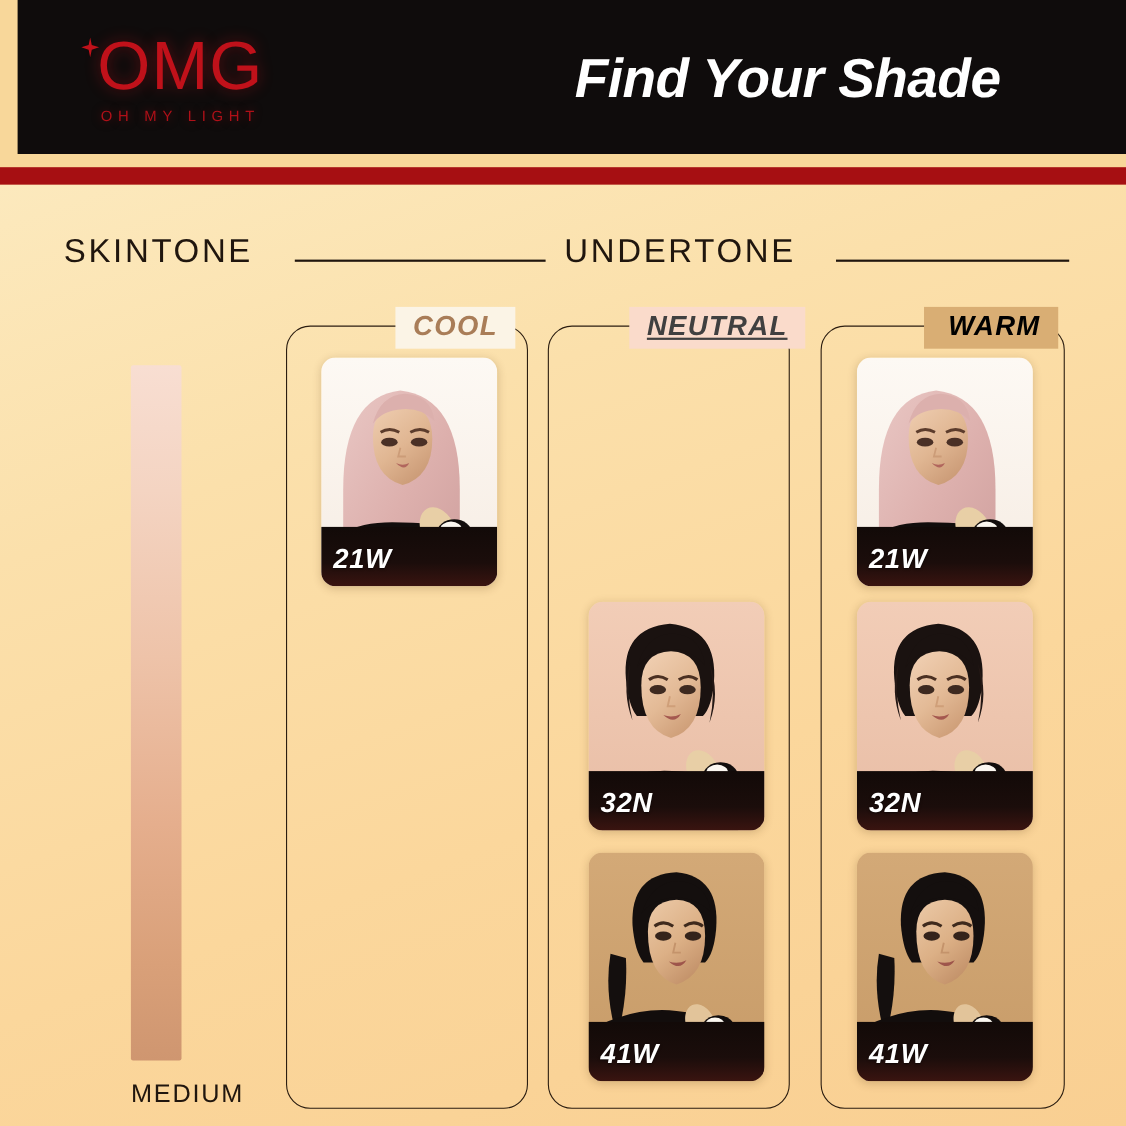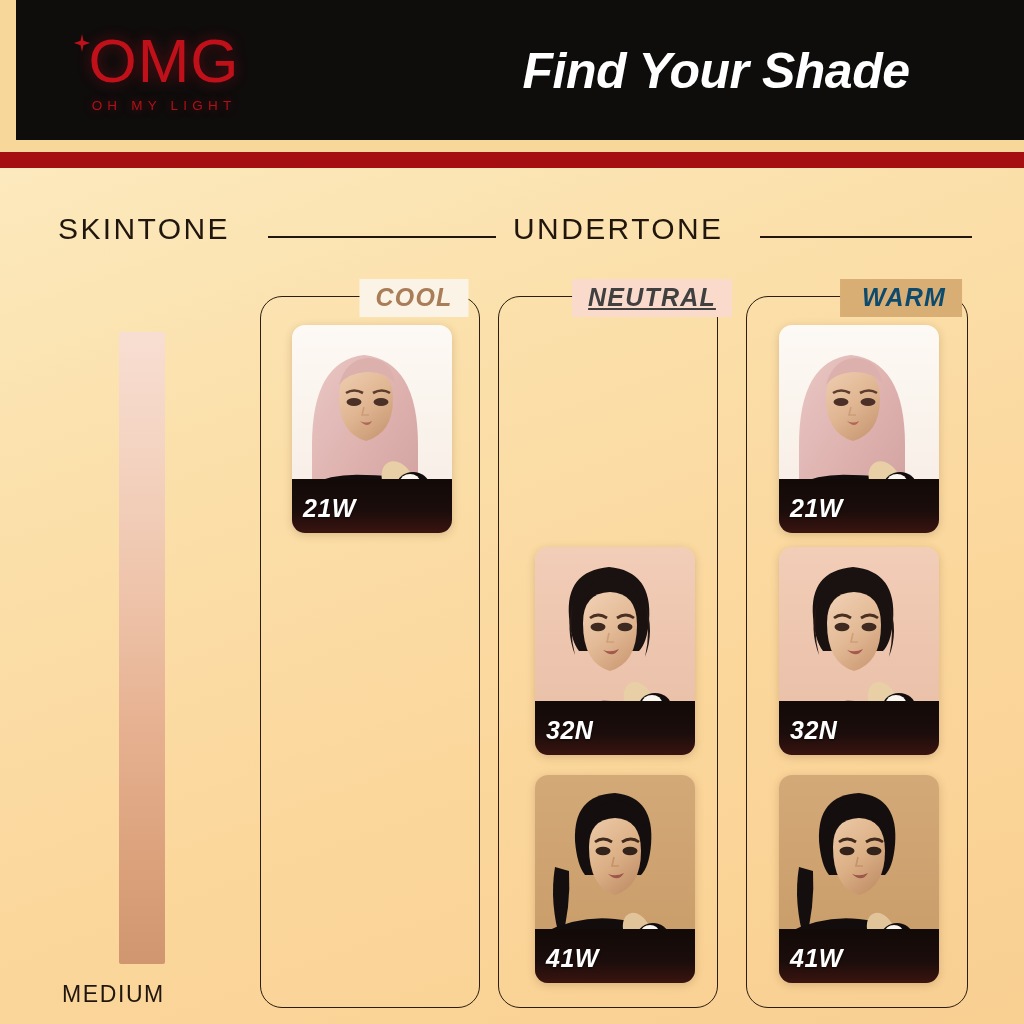--- a/index.html
+++ b/index.html
@@ -79,21 +79,21 @@
     background:#20160e;
   }
 
   
   .scale-wrap { position:absolute; left:62px; top:120px; width:160px; height:720px; }
   .scale-light {
     position:absolute; top:0; left:0; width:160px; text-align:center;
     font-size:23px; letter-spacing:1.6px; color:#20160e;
   }
   .scale-medium {
-    position:absolute; bottom:0; left:0; width:160px; text-align:left;
+    position:absolute; bottom:0; left:0; width:160px; text-align:right;
     font-size:23px; letter-spacing:1.6px; color:#20160e;
   }
   .scale-bar {
     position:absolute; top:44px; left:57px; width:46px; height:632px;
     border-radius:2px;
     background:linear-gradient(180deg,#f8ded2 0%,#f4d4c2 18%,#eec3a9 42%,#e5ae8d 66%,#d9a079 86%,#cf9670 100%);
   }
 
   
   .columns { position:absolute; left:0; top:128px; width:1024px; height:712px; }
@@ -110,21 +110,21 @@
     position:absolute; top:-18px; left:50%; transform:translateX(-50%);
     padding:4px 16px 5px 16px;
     font-size:25px; font-weight:700; font-style:italic;
     letter-spacing:1.2px;
     color:#8a6243;
     white-space:nowrap;
     margin-left:44px;
   }
   .tag-cool    { background:#fbf4e6; color:#a97d58; }
   .tag-neutral { background:#fadbcb; color:#404040;text-decoration:underline; }
-  .tag-warm    { background:#d9ae74; color:#0c4a6e;padding-left:22px; }
+  .tag-warm    { background:#d9ae74; color:#000000;padding-left:22px; }
 
   
   .card {
     position:absolute;
     width:160px; height:208px;
     border-radius:13px;
     overflow:hidden;
     box-shadow:0 2px 8px rgba(90,60,25,0.22);
   }
   .card-inner { position:absolute; inset:0; }

